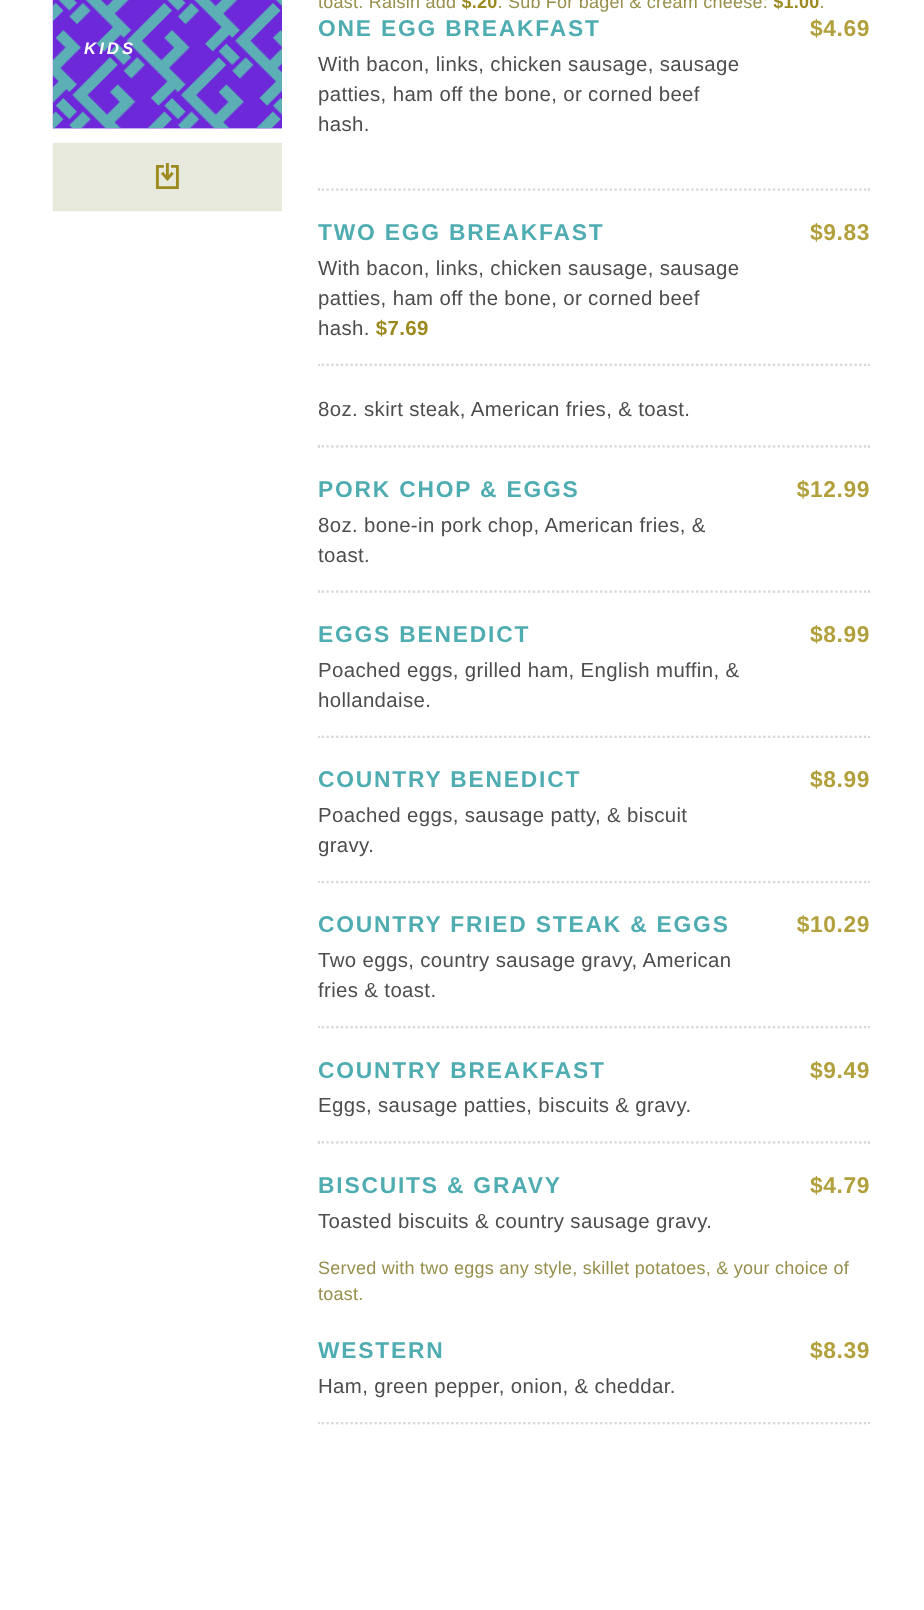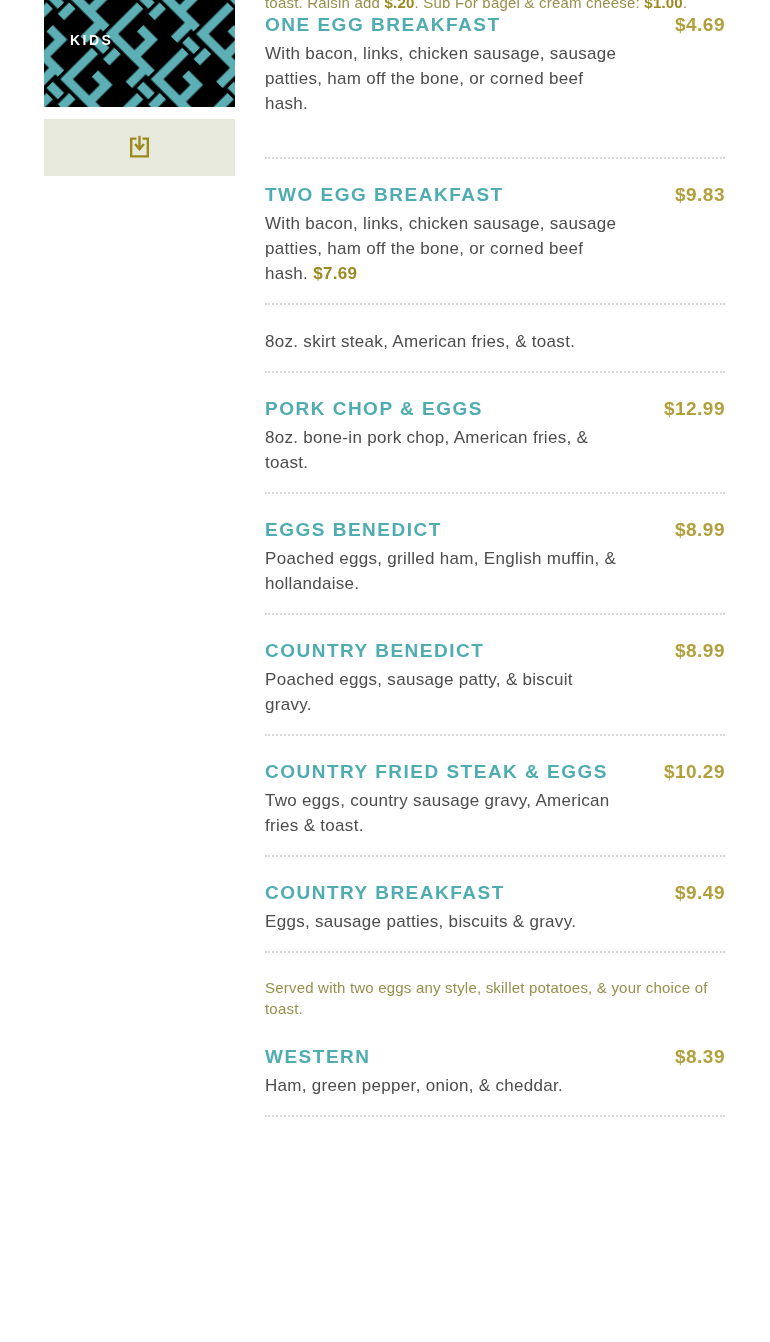--- a/index.html
+++ b/index.html
@@ -8,21 +8,21 @@
     width: 770px; height: 1342px;
     position: relative; overflow: hidden;
     font-family: "Liberation Sans", sans-serif;
     color: #4d4d4d;
   }
 
   
   .sidebar { position: absolute; left: 44px; top: 0; width: 191px; }
   .kids-tile {
     position: relative; width: 191px; height: 107px;
-    background: #000000; overflow: hidden; cursor: pointer;
+    background: #6d28d9; overflow: hidden; cursor: pointer; font-style: italic;
   }
   .kids-tile svg.maze { position: absolute; left: 0; top: 0; width: 100%; height: 100%; }
   .kids-label {
     position: absolute; left: 26px; top: 32px;
     color: #ffffff; font-weight: 700; font-size: 14px; letter-spacing: 2.5px;
   }
   .download-tile {
     margin-top: 12px; width: 191px; height: 57px;
     background: #e6e9dc; display: flex; align-items: center; justify-content: center;
     cursor: pointer;
@@ -177,20 +177,27 @@
   <div class="item">
     <div class="item-head">
       <span class="item-name">COUNTRY BREAKFAST</span>
       <span class="item-price">$9.49</span>
     </div>
     <p class="item-desc"><span>Eggs, sausage patties, biscuits &amp; gravy.</span></p>
   </div>
 
   <hr class="dotted">
 
+  <div class="item">
+    <div class="item-head">
+      <span class="item-name">BISCUITS &amp; GRAVY</span>
+      <span class="item-price">$4.79</span>
+    </div>
+    <p class="item-desc"><span>Toasted biscuits &amp; country sausage gravy.</span></p>
+  </div>
 
 
   <p class="section-intro">Served with two eggs any style, skillet potatoes, &amp; your choice of toast.</p>
 
   <div class="item western">
     <div class="item-head">
       <span class="item-name">WESTERN</span>
       <span class="item-price">$8.39</span>
     </div>
     <p class="item-desc"><span>Ham, green pepper, onion, &amp; cheddar.</span></p>

